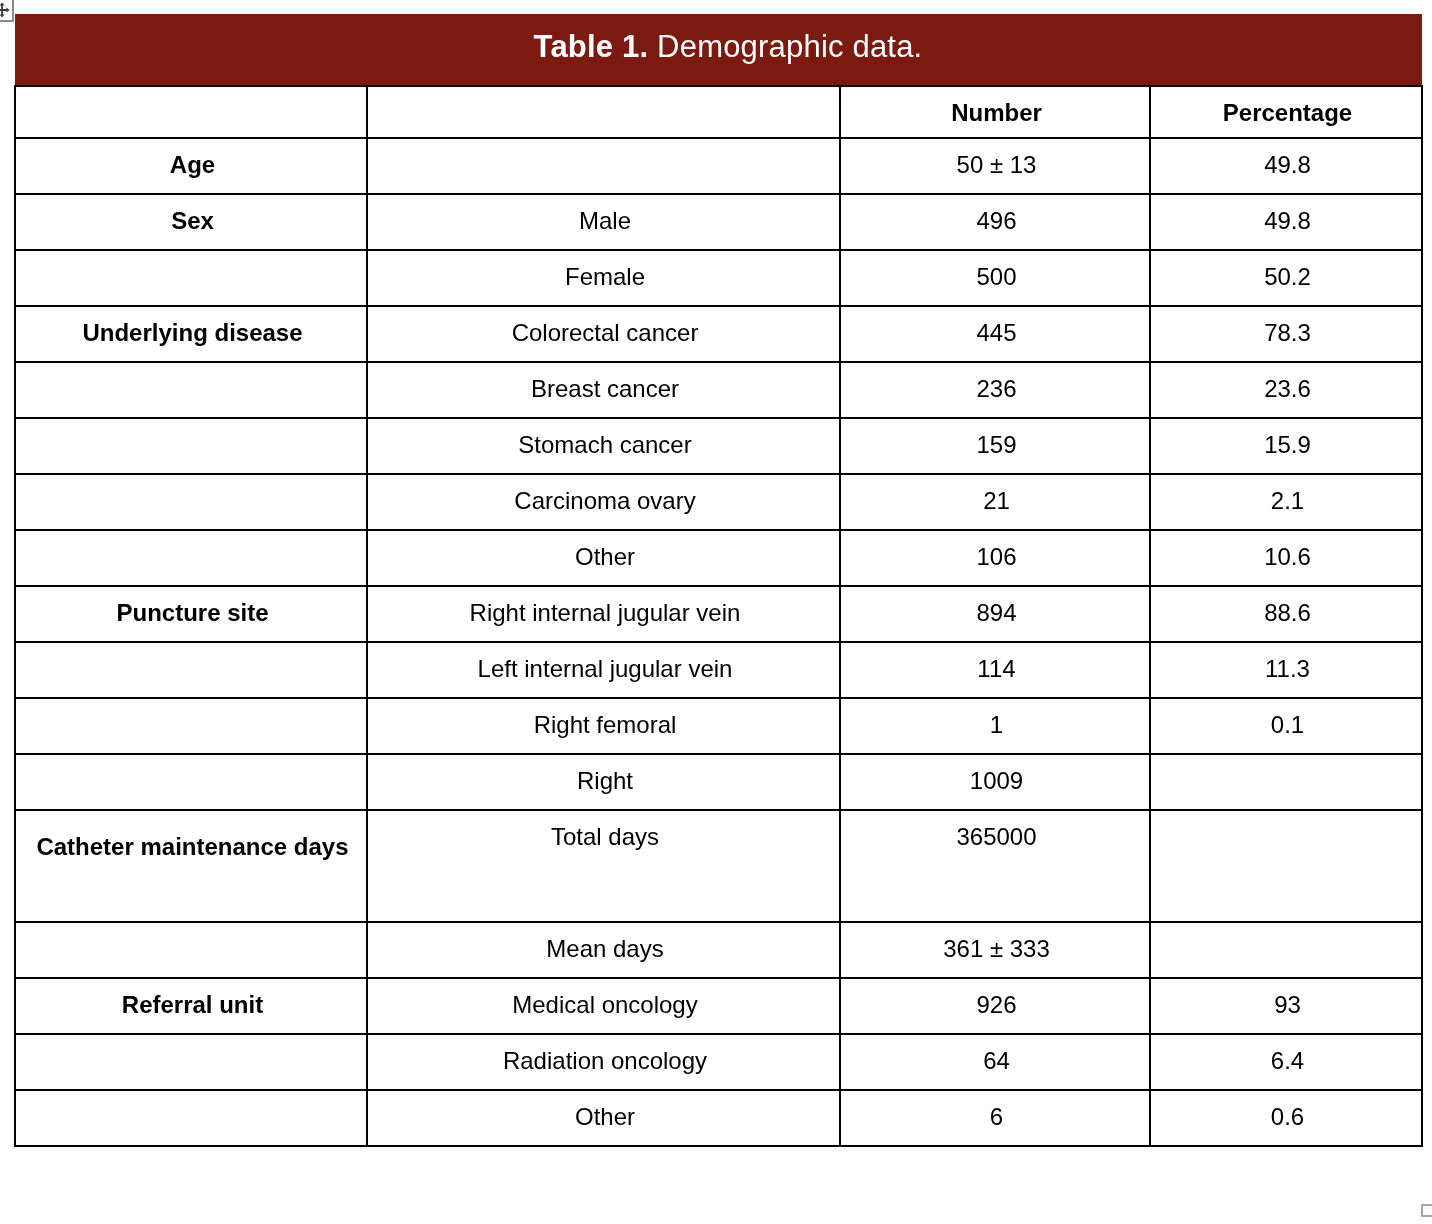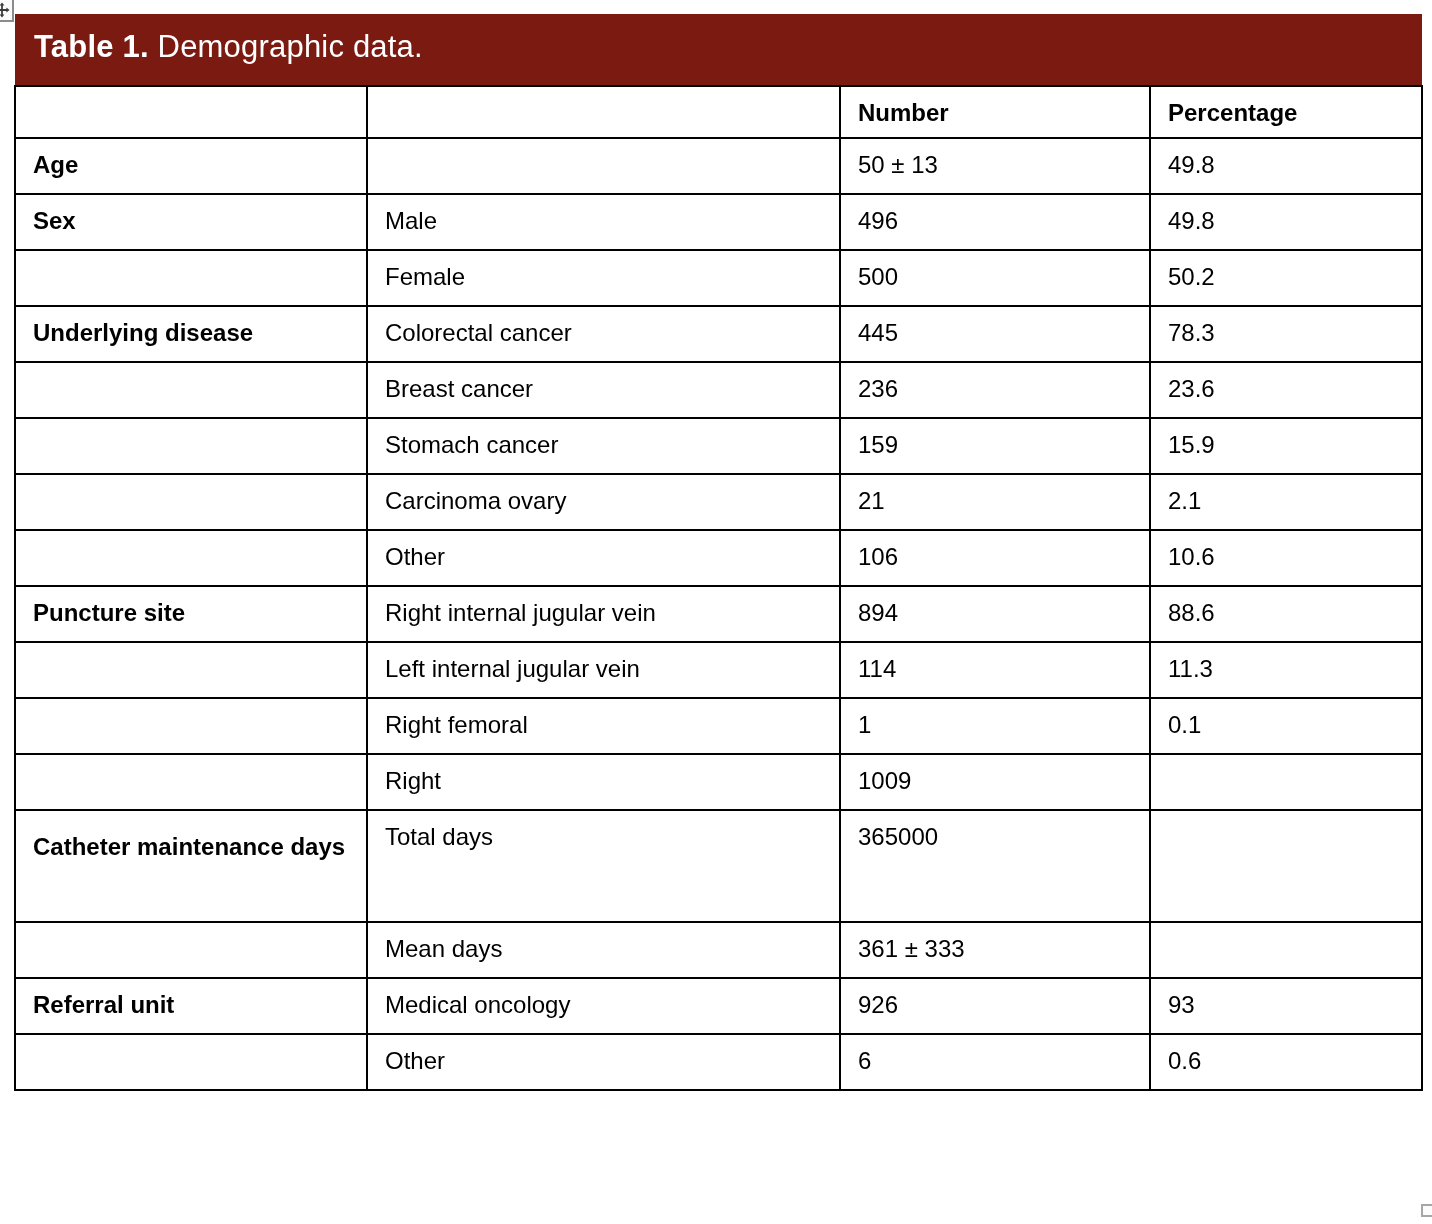--- a/index.html
+++ b/index.html
@@ -12,20 +12,21 @@
   }
   .doc-table-wrap {
     position: absolute;
     left: 14px; top: 14px;
     width: 1407px;
   }
   table.demo-table {
     border-collapse: collapse;
     width: 1407px;
     table-layout: fixed;
+    text-align: center;
   }
   .demo-table col.c1 { width: 352px; }
   .demo-table col.c2 { width: 473px; }
   .demo-table col.c3 { width: 310px; }
   .demo-table col.c4 { width: 272px; }
 
   tr.title-row td {
     background: #7B1A10;
     border: none;
     height: 72px;
@@ -190,20 +191,26 @@
     <td class="pct"></td>
   </tr>
         <tr class="body-row">
     <td class="cat">Referral unit</td>
     <td class="sub">Medical oncology</td>
     <td class="num">926</td>
     <td class="pct">93</td>
   </tr>
         <tr class="body-row">
     <td class="cat"></td>
+    <td class="sub">Radiation oncology</td>
+    <td class="num">64</td>
+    <td class="pct">6.4</td>
+  </tr>
+        <tr class="body-row">
+    <td class="cat"></td>
     <td class="sub">Other</td>
     <td class="num">6</td>
     <td class="pct">0.6</td>
   </tr>
       </tbody>
   </table>
 </div>
 
 <div class="resize-handle"></div>
 

